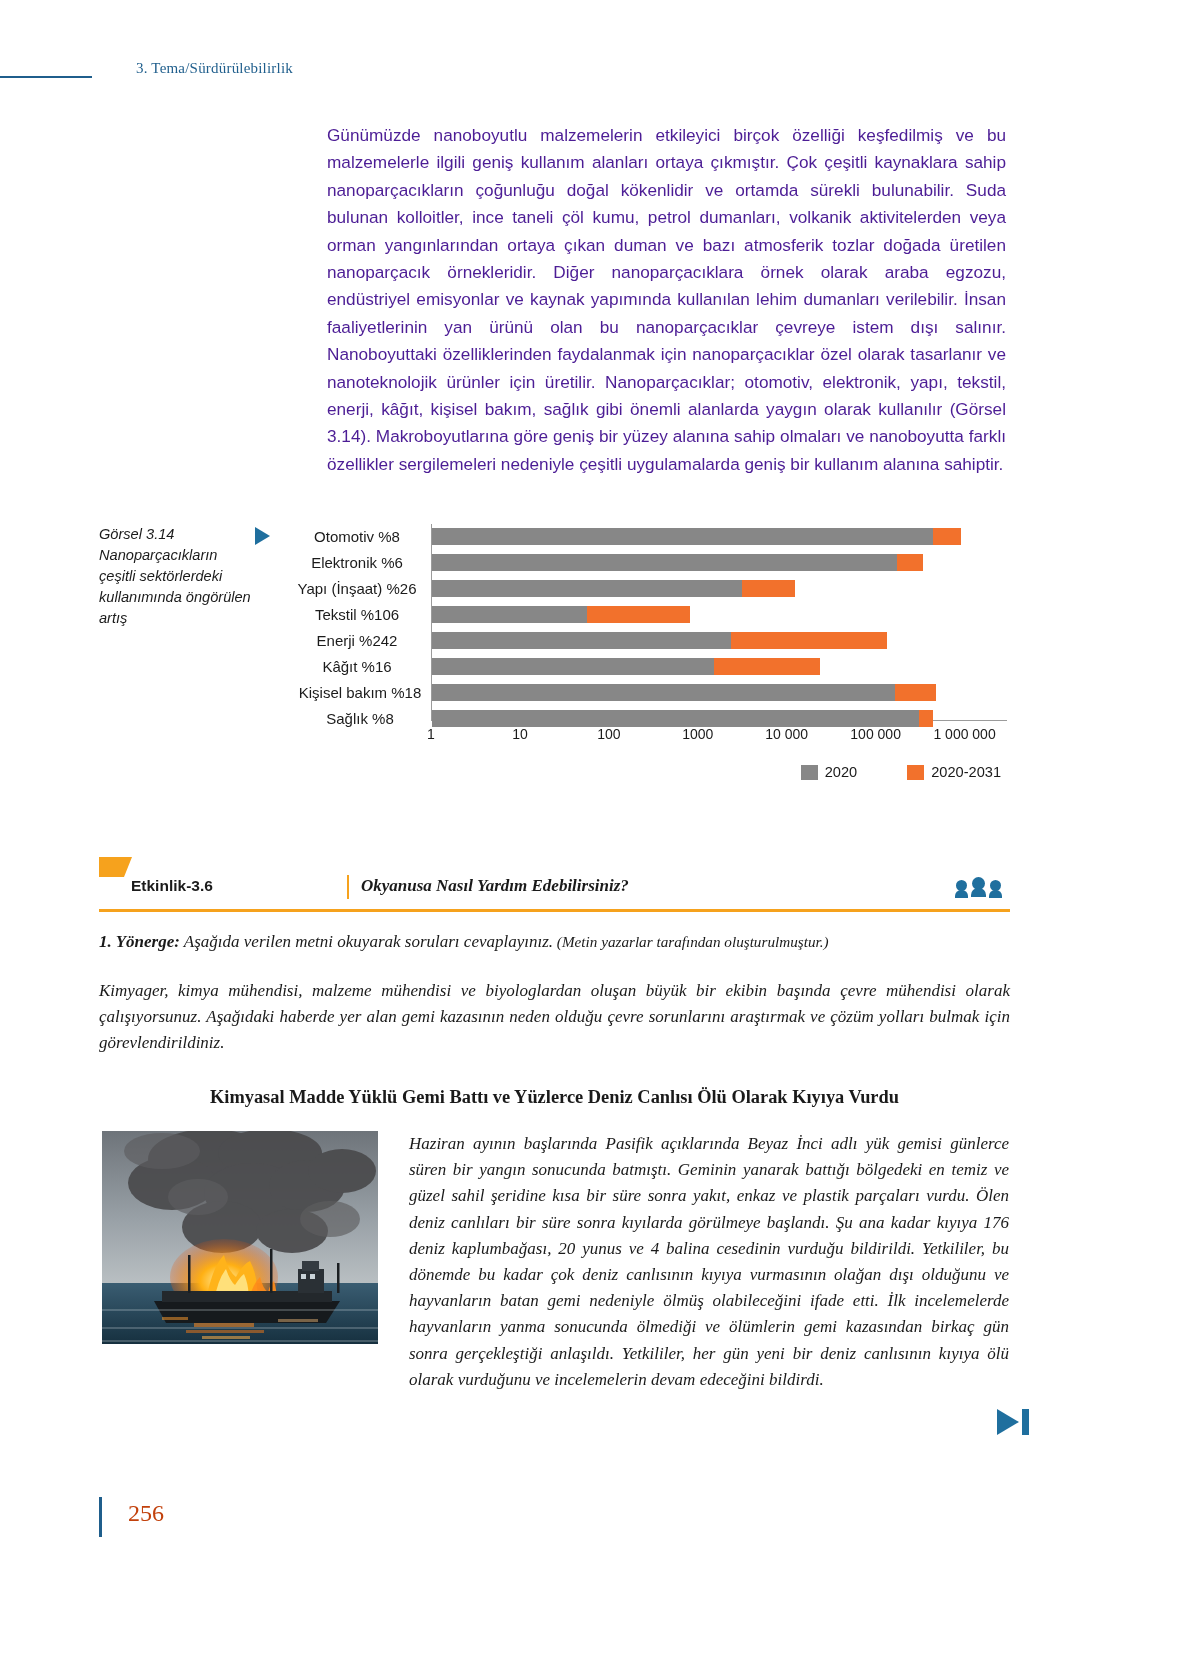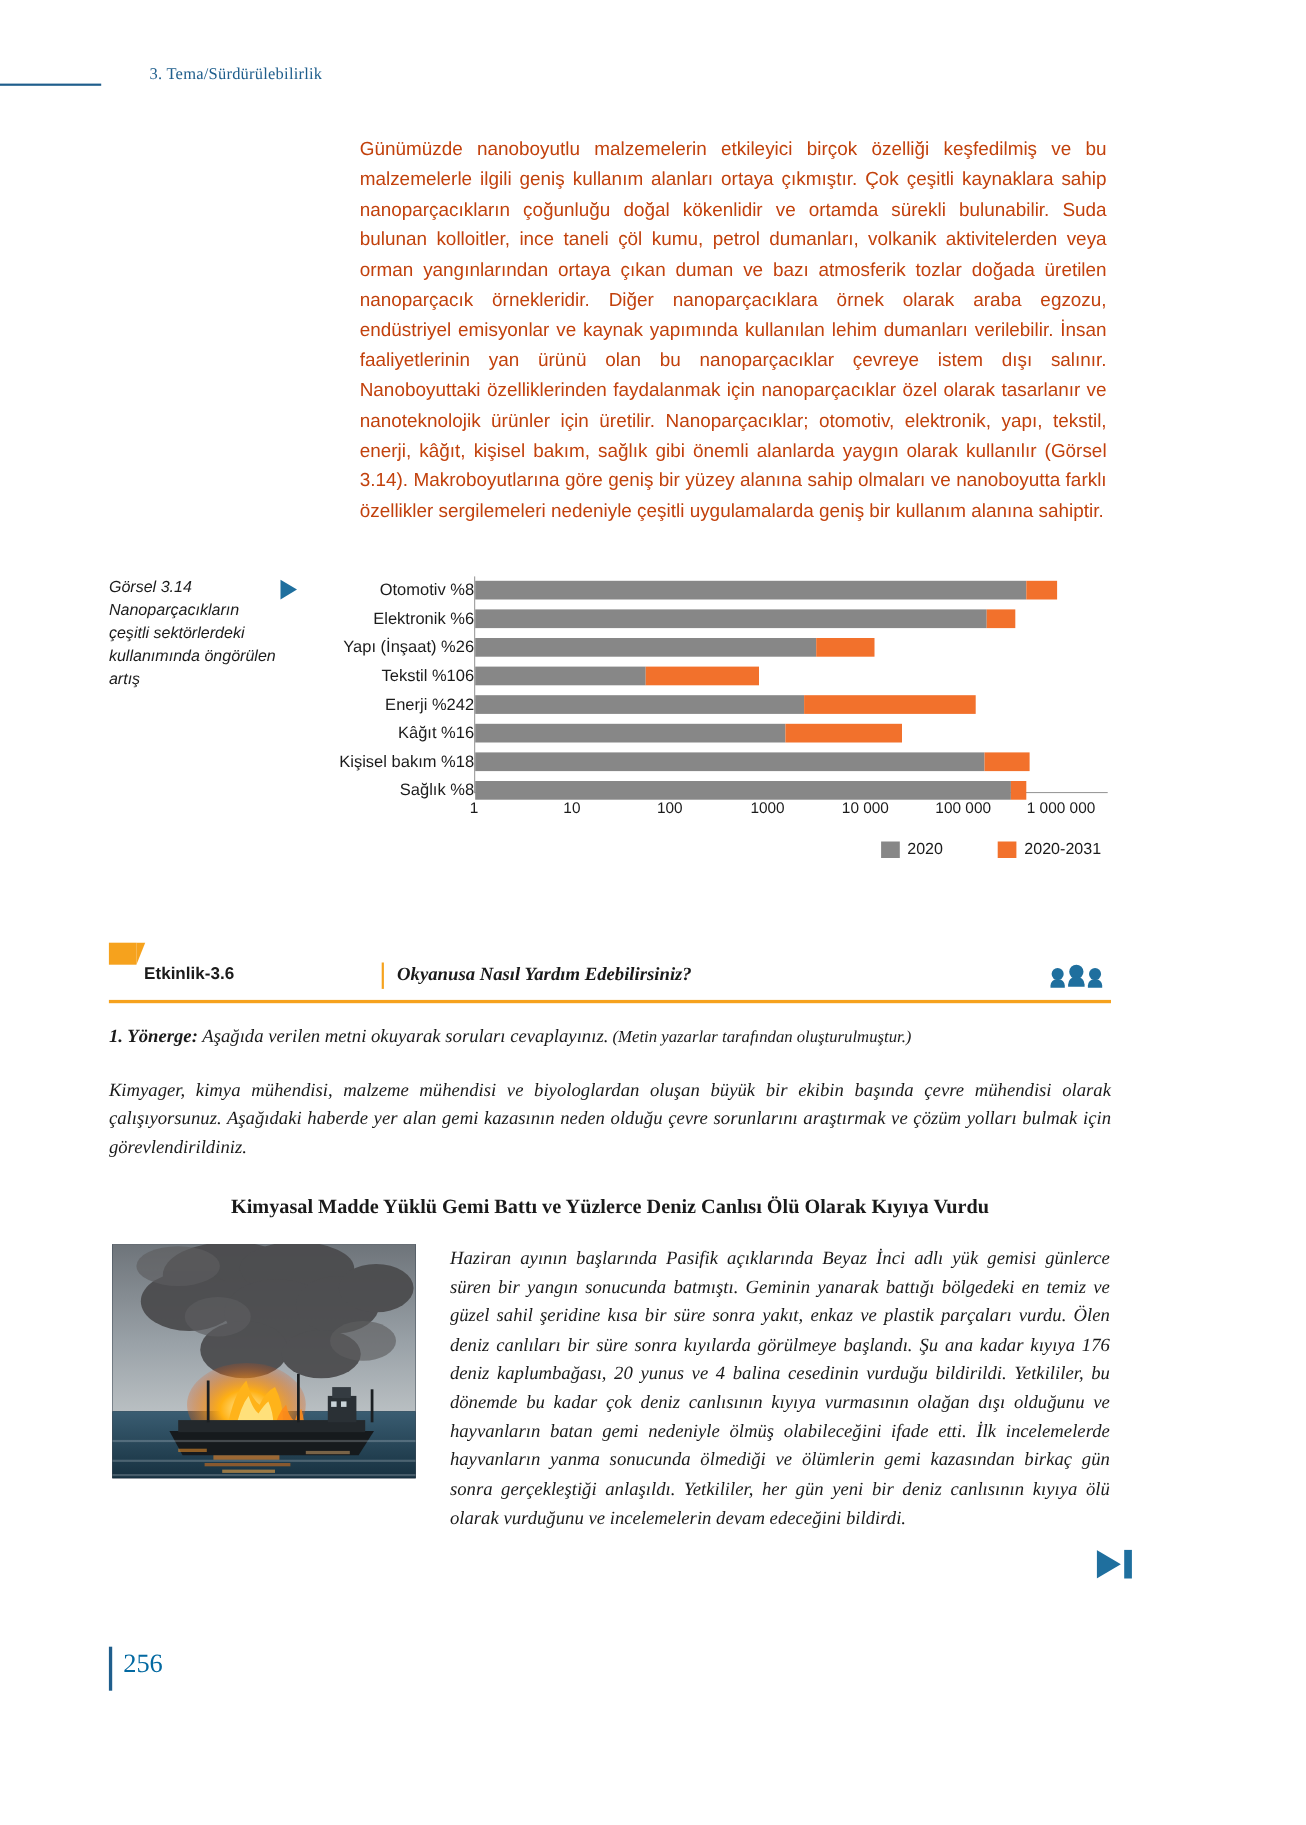--- a/index.html
+++ b/index.html
@@ -22,41 +22,41 @@
   .header-title {
     position:absolute; top:60px; left:108px;
     font-size:15px; color:#1f5e8c; letter-spacing:.2px;
     font-family:"Liberation Serif", serif;
     margin-left:28px;
   }
   
   .intro {
     position:absolute; top:122px; left:327px; width:679px;
     font-size:17.2px; line-height:27.4px; text-align:justify;
-    color:#c2410c;
+    color:#4c1d95;
   }
   
   .fig-caption {
     position:absolute; top:524px; left:99px; width:152px;
     font-style:italic; font-size:14.6px; line-height:21px; color:#1b1b1b;
   }
   .fig-caption b { font-style:italic; font-weight:normal; }
   .fig-arrow {
     position:absolute; top:527px; left:255px;
     width:0; height:0; border-left:15px solid #1f6f9e;
     border-top:9px solid transparent; border-bottom:9px solid transparent;
   }
   .chart-wrap {
     position:absolute; top:524px; left:283px; width:724px; height:280px;
   }
   .chart-labels {
     position:absolute; top:0; left:0; width:148px;
   }
   .chart-labels div {
-    height:26px; line-height:26px; font-size:15px; text-align:right; color:#1b1b1b;
+    height:26px; line-height:26px; font-size:15px; text-align:center; color:#1b1b1b;
   }
   .plot {
     position:absolute; top:0; left:148px; right:0; height:197px;
     border-left:1.5px solid #9b9b9b; border-bottom:1.5px solid #9b9b9b;
   }
   .bar-row { height:26px; position:relative; }
   .bar { position:absolute; top:4px; height:17px; }
   .bar.grey { background:#878787; left:0; }
   .bar.orange { background:#f2712c; }
   .axis {
@@ -127,21 +127,21 @@
     line-height:26.2px; text-align:justify;
   }
   .next-arrow {
     position:absolute; top:1408px; left:997px; width:38px; height:28px;
   }
   
   .footer-rule {
     position:absolute; top:1497px; left:99px; width:2.5px; height:40px; background:#1f5e8c;
   }
   .page-no {
-    position:absolute; top:1500px; left:112px; font-size:24px; color:#0369a1;
+    position:absolute; top:1500px; left:128px; font-size:24px; color:#c2410c;
     font-family:"Liberation Serif", serif;
   }
 </style>
 </head>
 <body>
 
 <div class="header">
   <div class="header-rule"></div>
 </div>
 <div class="header-title">3. Tema/Sürdürülebilirlik</div>

